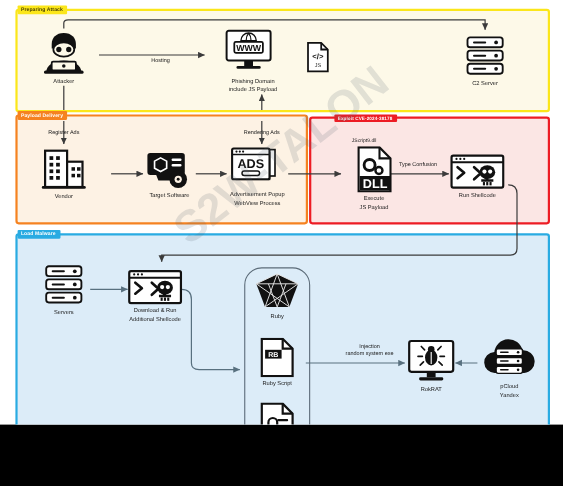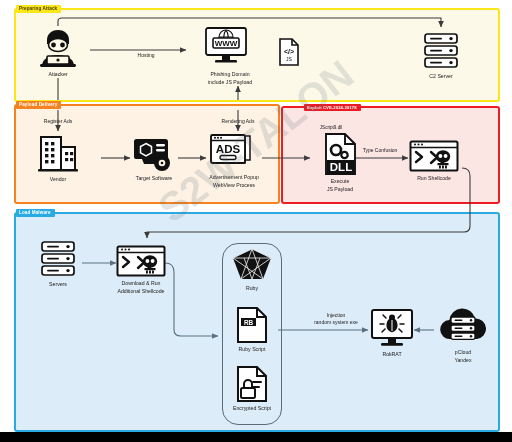--- a/index.html
+++ b/index.html
@@ -5,21 +5,21 @@
   * { box-sizing: border-box; }
   html, body { margin:0; padding:0; }
   body {
     width:512px; height:442px;
     background:#000;
     font-family:"Liberation Sans", sans-serif;
     overflow:hidden;
   }
   #canvas {
     position:relative;
-    width:512px; height:432px;
+    width:512px; height:386px;
     background:#ffffff;
     overflow:hidden;
   }
   
   .section {
     position:absolute;
     border-style:solid;
     border-radius:3px;
   }
   .sec-label {

